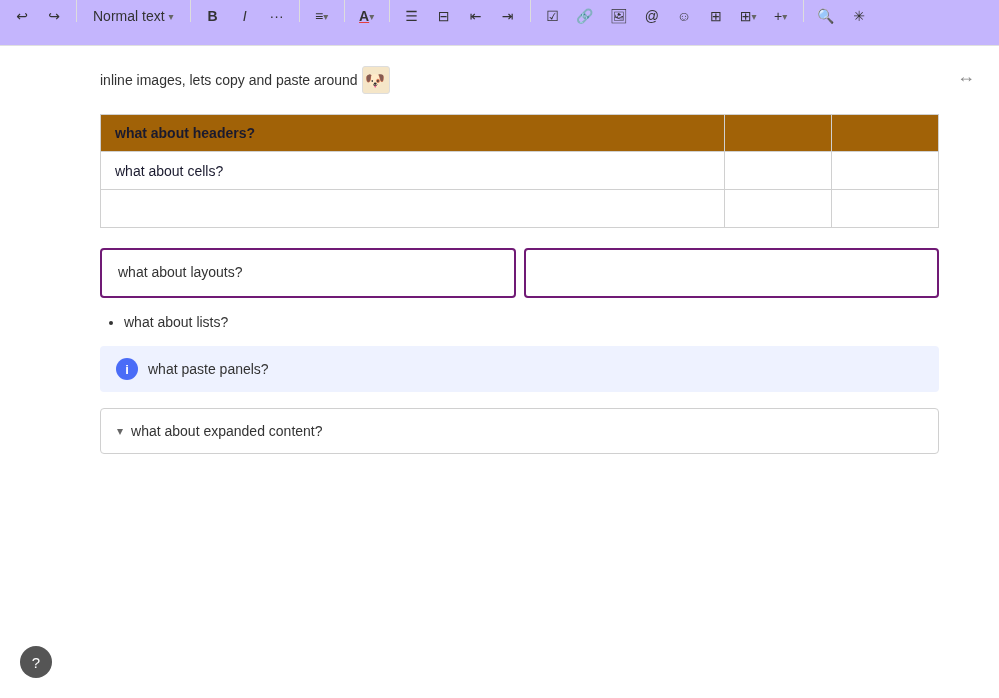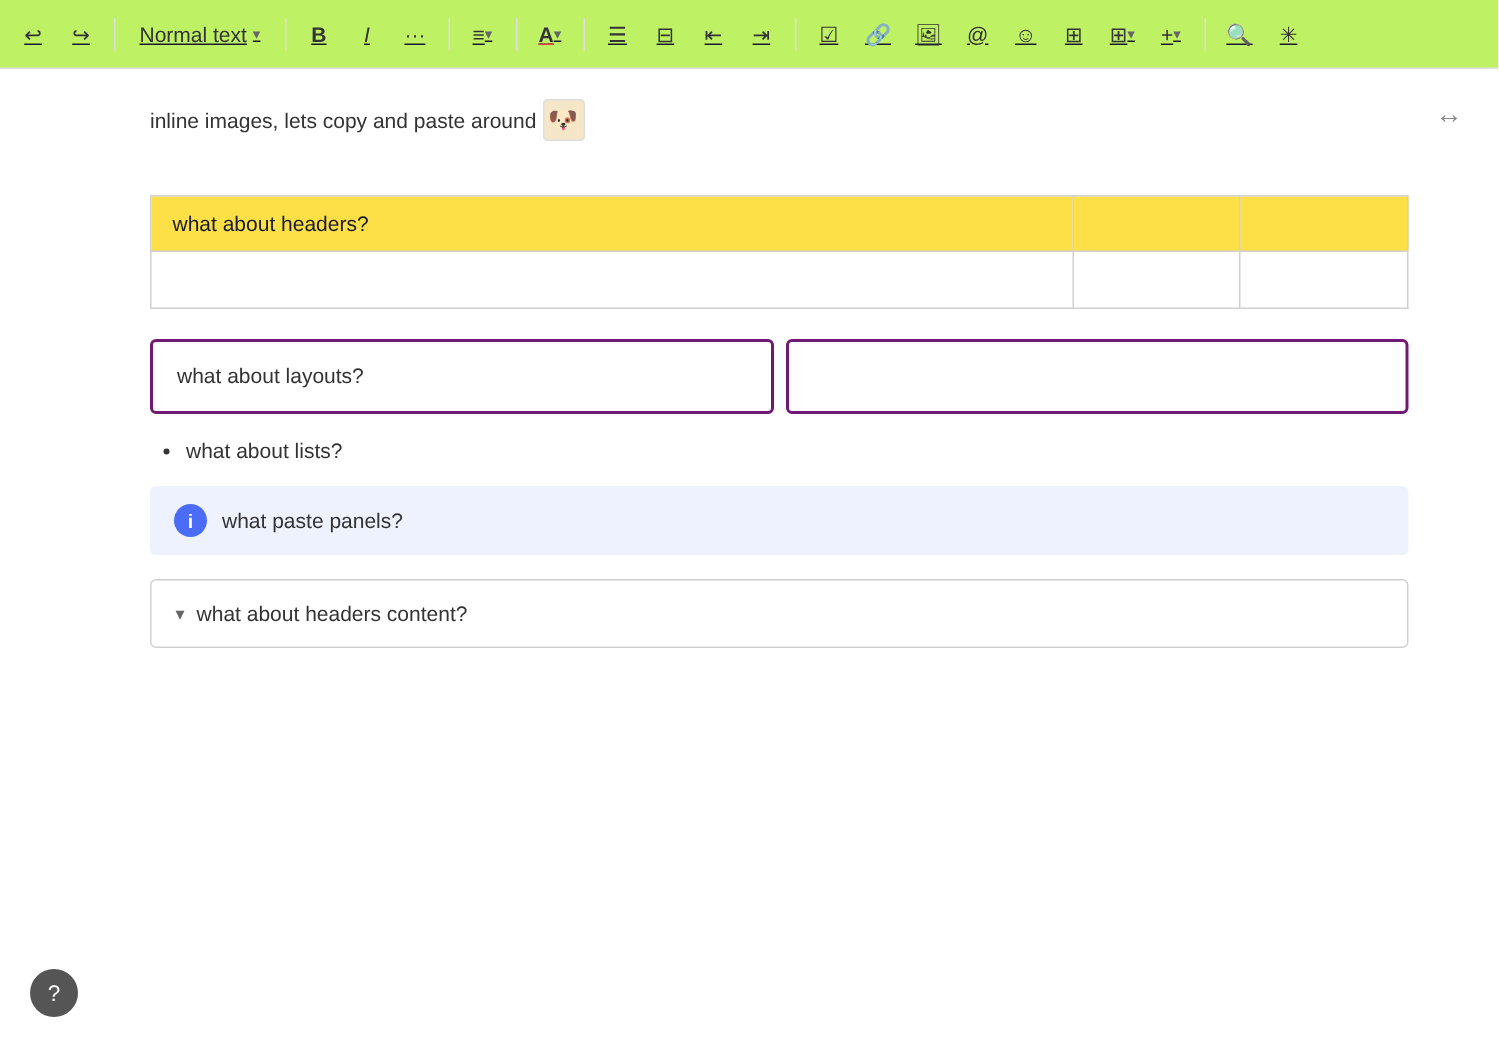--- a/index.html
+++ b/index.html
@@ -9,27 +9,25 @@
       color: #1a1a2e;
       height: 698px;
       width: 999px;
       overflow: hidden;
       position: relative;
     }
 
     
     .toolbar {
       display: flex;
-      align-items: center;
       height: 46px;
       padding: 0 8px;
       border-bottom: 1px solid #e0e0e0;
       gap: 4px;
-      background: #bef264;
-      text-decoration: underline;
+      background: #c4b5fd;
     }
     .toolbar-btn {
       display: flex;
       align-items: center;
       justify-content: center;
       background: none;
       border: none;
       cursor: pointer;
       border-radius: 4px;
       padding: 4px 6px;
@@ -94,21 +92,21 @@
     .page-title {
       font-size: 32px;
       font-weight: 700;
       color: #1a1a2e;
       margin-bottom: 20px;
       margin-top: 40px;
     }
     .intro-text {
       font-size: 14px;
       color: #333;
-      margin-bottom: 36px;
+      margin-bottom: 20px;
       display: flex;
       align-items: center;
       gap: 4px;
     }
     .inline-img {
       display: inline-block;
       width: 28px;
       height: 28px;
       background: #f5e6c8;
       border: 1px solid #ddd;
@@ -127,25 +125,25 @@
     }
 
     
     .content-table {
       width: 100%;
       border-collapse: collapse;
       margin-bottom: 20px;
       border: 1px solid #d0d0d0;
     }
     .content-table th {
-      background: #fde047;
+      background: #a16207;
       padding: 10px 14px;
       text-align: left;
       font-size: 14px;
-      font-weight: 400;
+      font-weight: 700;
       border: 1px solid #d0d0d0;
     }
     .content-table td {
       padding: 10px 14px;
       font-size: 14px;
       border: 1px solid #d0d0d0;
       height: 38px;
     }
     .content-table tr:nth-child(even) td { background: #fff; }
 
@@ -356,20 +354,25 @@
     <table class="content-table">
       <thead>
         <tr>
           <th>what about headers?</th>
           <th></th>
           <th></th>
         </tr>
       </thead>
       <tbody>
         <tr>
+          <td>what about cells?</td>
+          <td></td>
+          <td></td>
+        </tr>
+        <tr>
           <td></td>
           <td></td>
           <td></td>
         </tr>
       </tbody>
     </table>
 
     <div class="layout-container">
       <div class="layout-block">what about layouts?</div>
       <div class="layout-block"></div>
@@ -379,20 +382,20 @@
       <li>what about lists?</li>
     </ul>
 
     <div class="info-panel">
       <div class="info-icon">i</div>
       <span>what paste panels?</span>
     </div>
 
     <div class="expandable-block">
       <span class="expand-arrow">▾</span>
-      <span>what about headers content?</span>
+      <span>what about expanded content?</span>
     </div>
   </div>
 </div>
 
 <button class="help-btn">
   <span>?</span>
 </button>
 
 </body></html>

